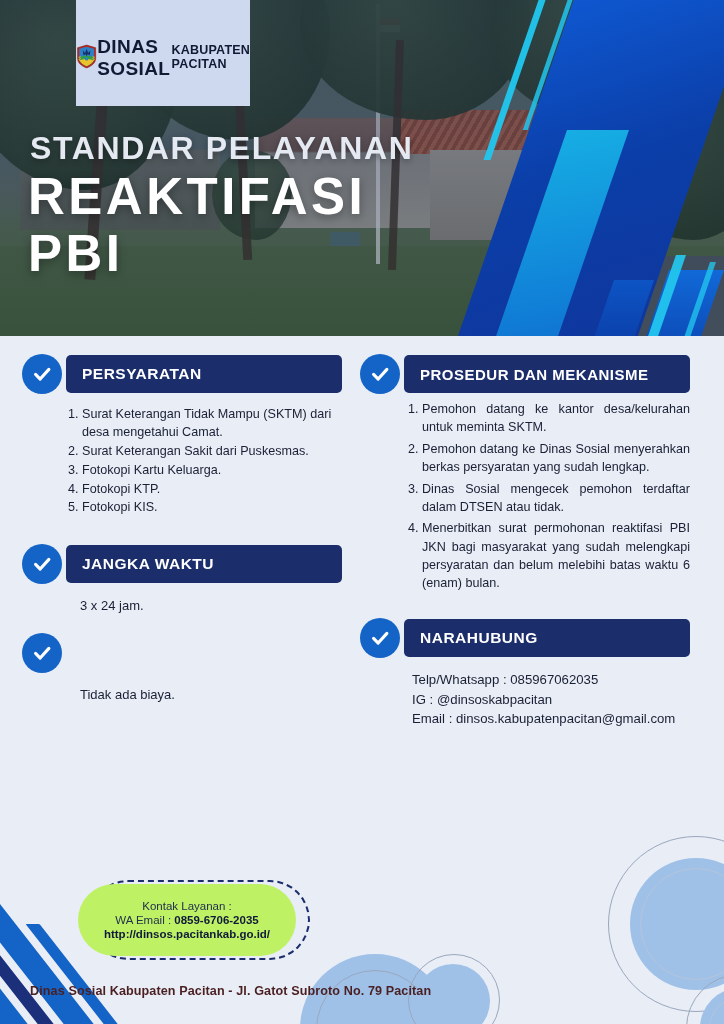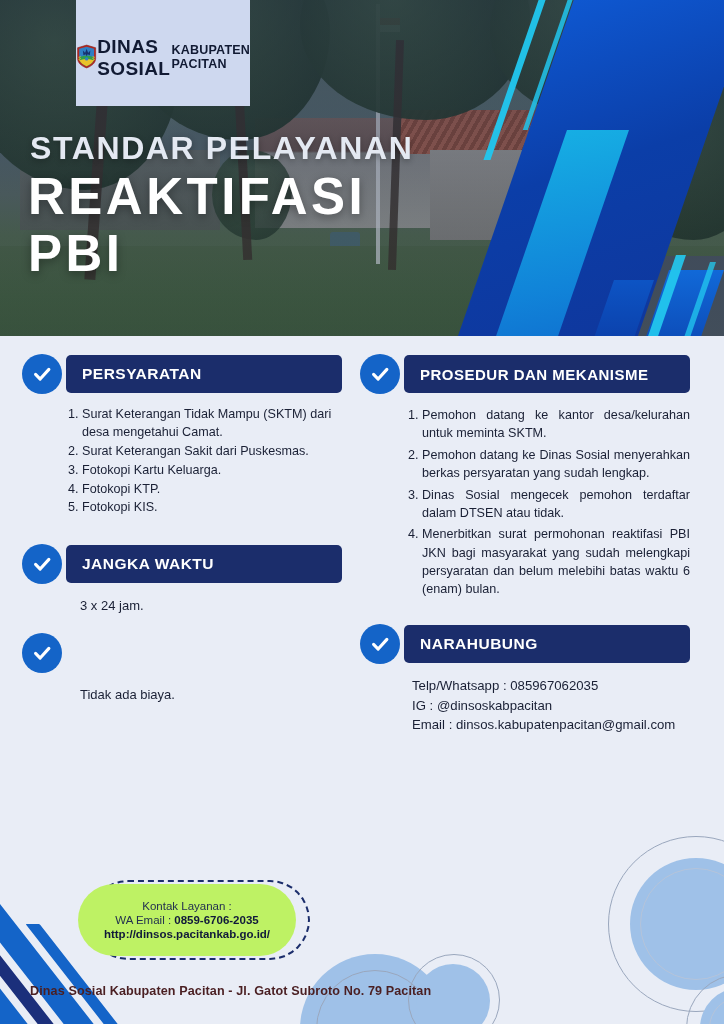--- a/index.html
+++ b/index.html
@@ -200,21 +200,21 @@
 
   ol.req {
     margin: 12px 0 0 42px;
     padding-left: 18px;
     color: #1a2035;
     font-size: 12.6px;
     line-height: 1.42;
   }
   ol.req li { margin-bottom: 1px; }
   ol.proc {
-    margin: 12px 0 0 42px;
+    margin: 6px 0 0 42px;
     padding-left: 20px;
     color: #1a2035;
     font-size: 12.6px;
     line-height: 1.46;
     text-align: justify;
   }
   ol.proc li { margin-bottom: 3px; }
 
   .plain {
     margin: 14px 0 0 58px;

